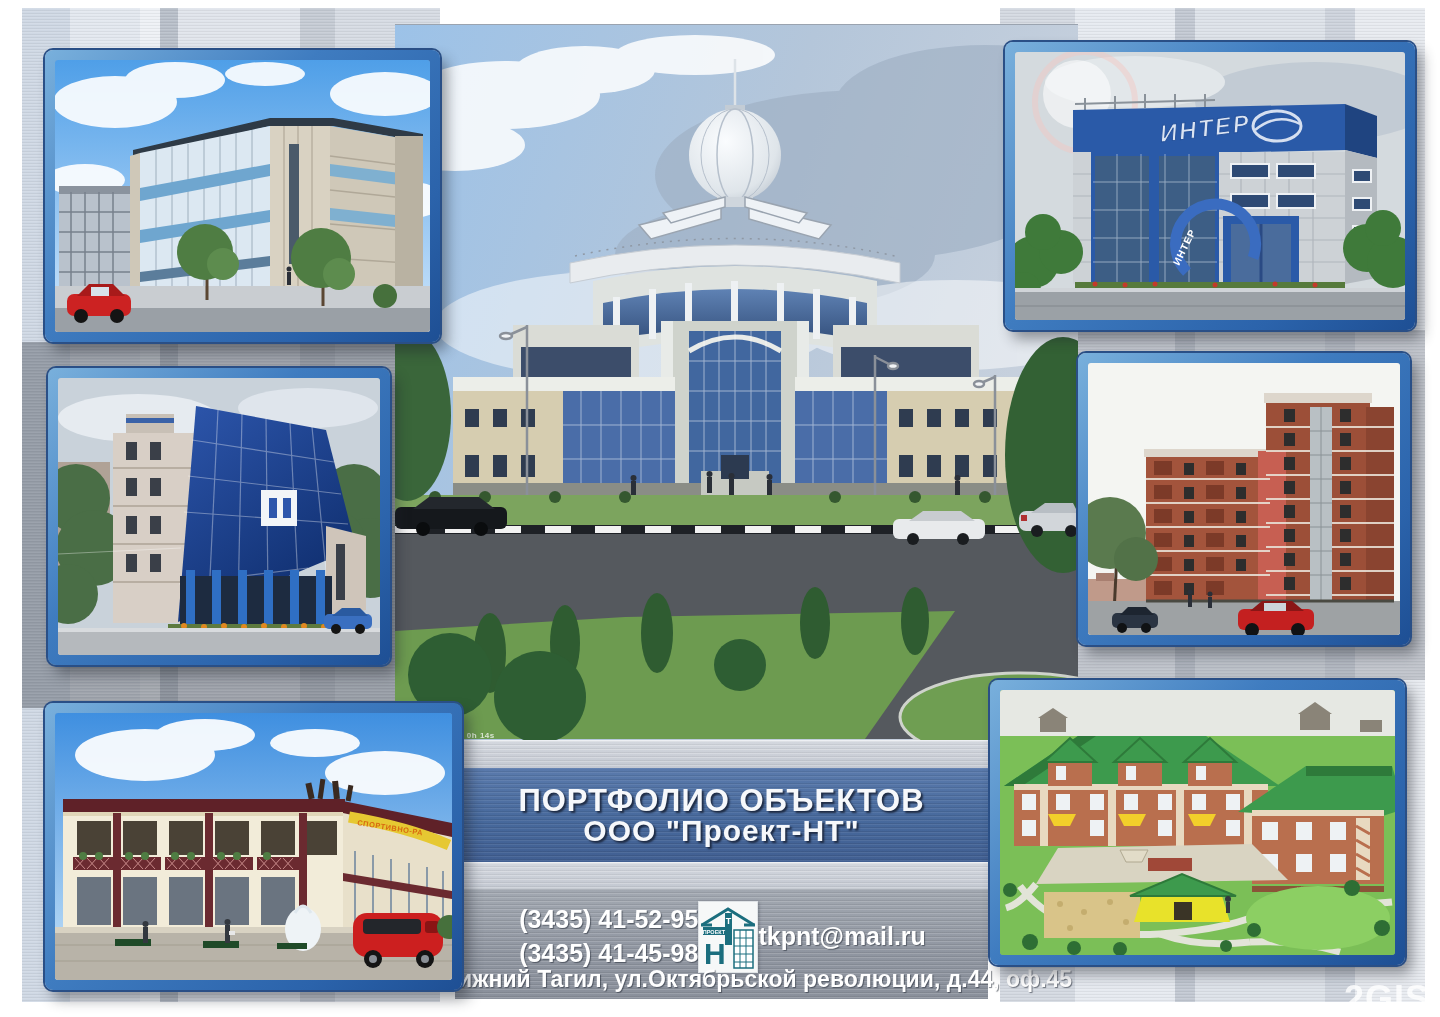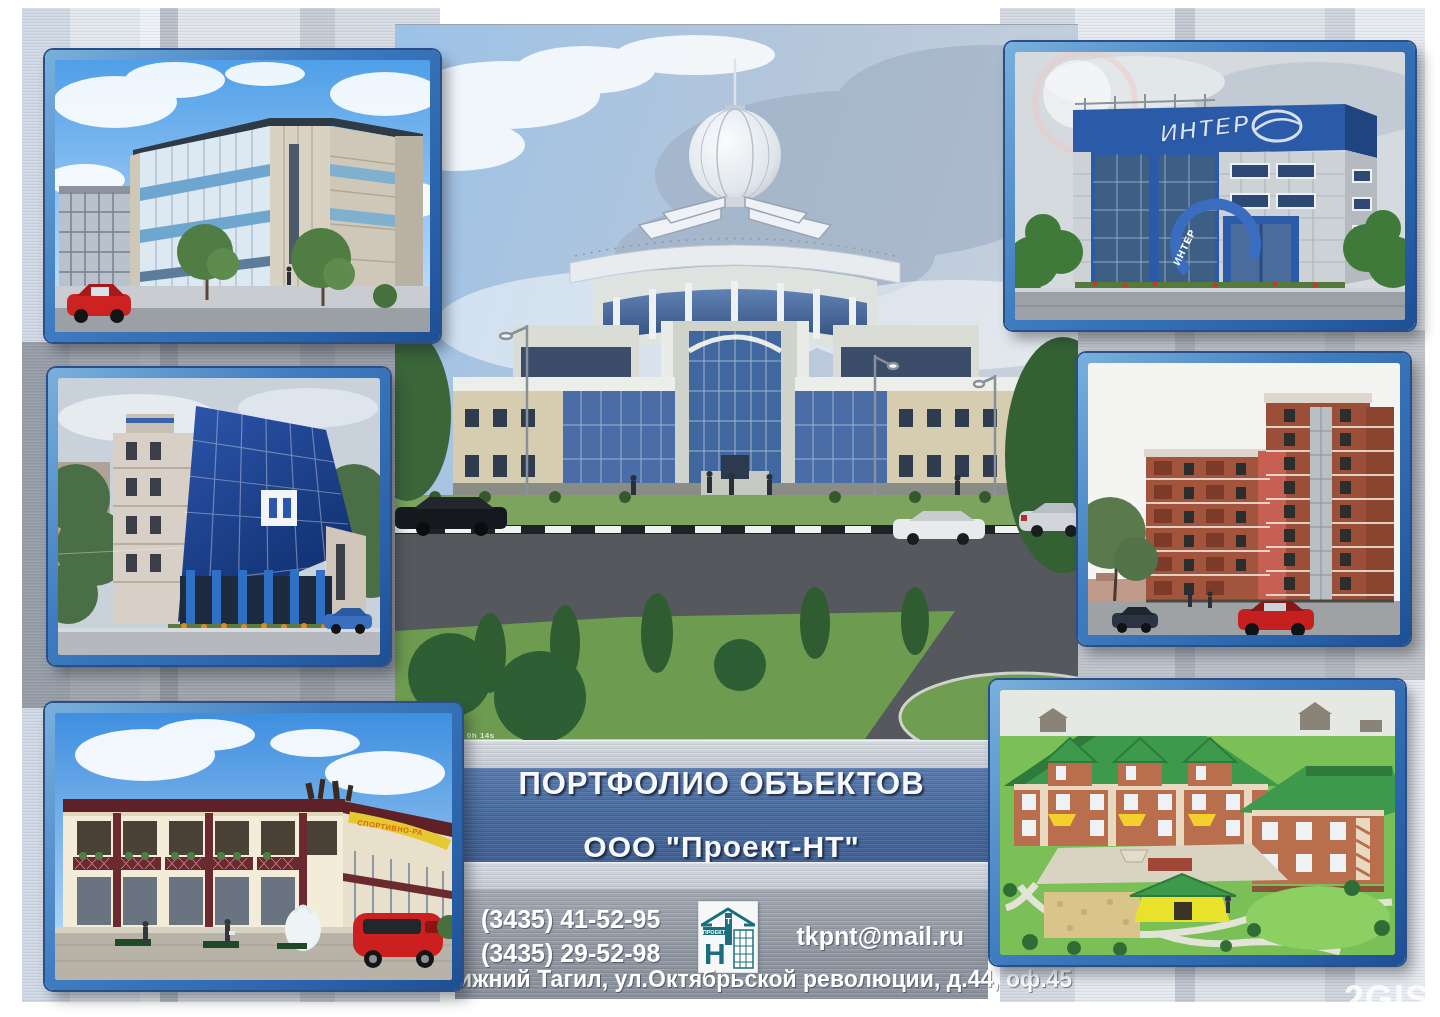--- a/index.html
+++ b/index.html
@@ -50,37 +50,37 @@
       linear-gradient(180deg,#d3d7de,#c3c8d1);
     border-top:1px solid #eef0f4;border-bottom:1px solid #a8aeb8;
   }
   .strip-top{top:740px;height:28px;}
   .strip-mid{top:862px;height:26px;}
   .banner{
     position:absolute;left:455px;top:768px;width:533px;height:94px;
     background:
       repeating-linear-gradient(180deg, rgba(255,255,255,.07) 0 1px, rgba(0,0,0,0) 1px 3px, rgba(0,0,0,.08) 3px 4px),
       linear-gradient(180deg,#5a7aac,#47699c 55%,#415f92);
-    display:flex;flex-direction:column;justify-content:space-between;align-items:center;
+    display:flex;flex-direction:column;justify-content:center;align-items:center;
   }
   .banner-line1,.banner-line2{
     color:#f6f8fb;font-weight:bold;letter-spacing:1px;line-height:1;
     text-shadow:2px 2px 2px rgba(22,32,52,.85);white-space:nowrap;
   }
   .banner-line1{font-size:31px;}
   .banner-line2{font-size:30px;}
   .contact-panel{
     position:absolute;left:455px;top:888px;width:533px;height:110px;
     background:
       repeating-linear-gradient(180deg, rgba(255,255,255,.14) 0 1px, rgba(0,0,0,0) 1px 3px, rgba(0,0,0,.07) 3px 4px),
       linear-gradient(180deg,#a2a8b1,#8f95a0 60%,#8a909b);
     border-top:1px solid #c6cbd2;
   }
   .contact-grid{
-    display:flex;align-items:center;justify-content:space-between;
+    display:flex;align-items:center;justify-content:center;
     padding:12px 24px 0 26px;
   }
   .phones div, .net div{
     color:#ffffff;font-weight:bold;font-size:25px;line-height:1.35;
     text-shadow:1px 1px 1px rgba(40,46,58,.6);white-space:nowrap;
   }
   .logo-box{
     width:58px;height:70px;background:#f6f8f8;border:1px solid #dfe3e6;
     box-shadow:1px 1px 3px rgba(40,46,58,.35);display:flex;align-items:center;justify-content:center;
   }
@@ -333,21 +333,21 @@
   <div class="banner">
     <div class="banner-line1">ПОРТФОЛИО ОБЪЕКТОВ</div>
     <div class="banner-line2">ООО "Проект-НТ"</div>
   </div>
   <div class="strip strip-mid"></div>
 
   <div class="contact-panel">
     <div class="contact-grid">
       <div class="phones">
         <div>(3435) 41-52-95</div>
-        <div>(3435) 29-52-98</div>
+        <div>(3435) 41-45-98</div>
       </div>
       <div class="logo-box">
         <svg viewBox="0 0 56 66" width="56" height="66">
           <polyline points="2,21 28,5 54,21" fill="none" stroke="#1b6e7e" stroke-width="3"></polyline>
           <line x1="1" y1="21" x2="12" y2="21" stroke="#1b6e7e" stroke-width="3"></line>
           <line x1="44" y1="21" x2="55" y2="21" stroke="#1b6e7e" stroke-width="3"></line>
           <rect x="25" y="9" width="7" height="32" fill="#1b6e7e"></rect>
           <text x="28.5" y="20" font-size="9" font-weight="bold" fill="#ffffff" text-anchor="middle" font-family="Liberation Sans, sans-serif">Т</text>
           <rect x="3" y="23" width="22" height="8" fill="#1b6e7e"></rect>
           <text x="14" y="29.5" font-size="5.5" font-weight="bold" fill="#ffffff" text-anchor="middle" font-family="Liberation Sans, sans-serif">ПРОЕКТ</text>

